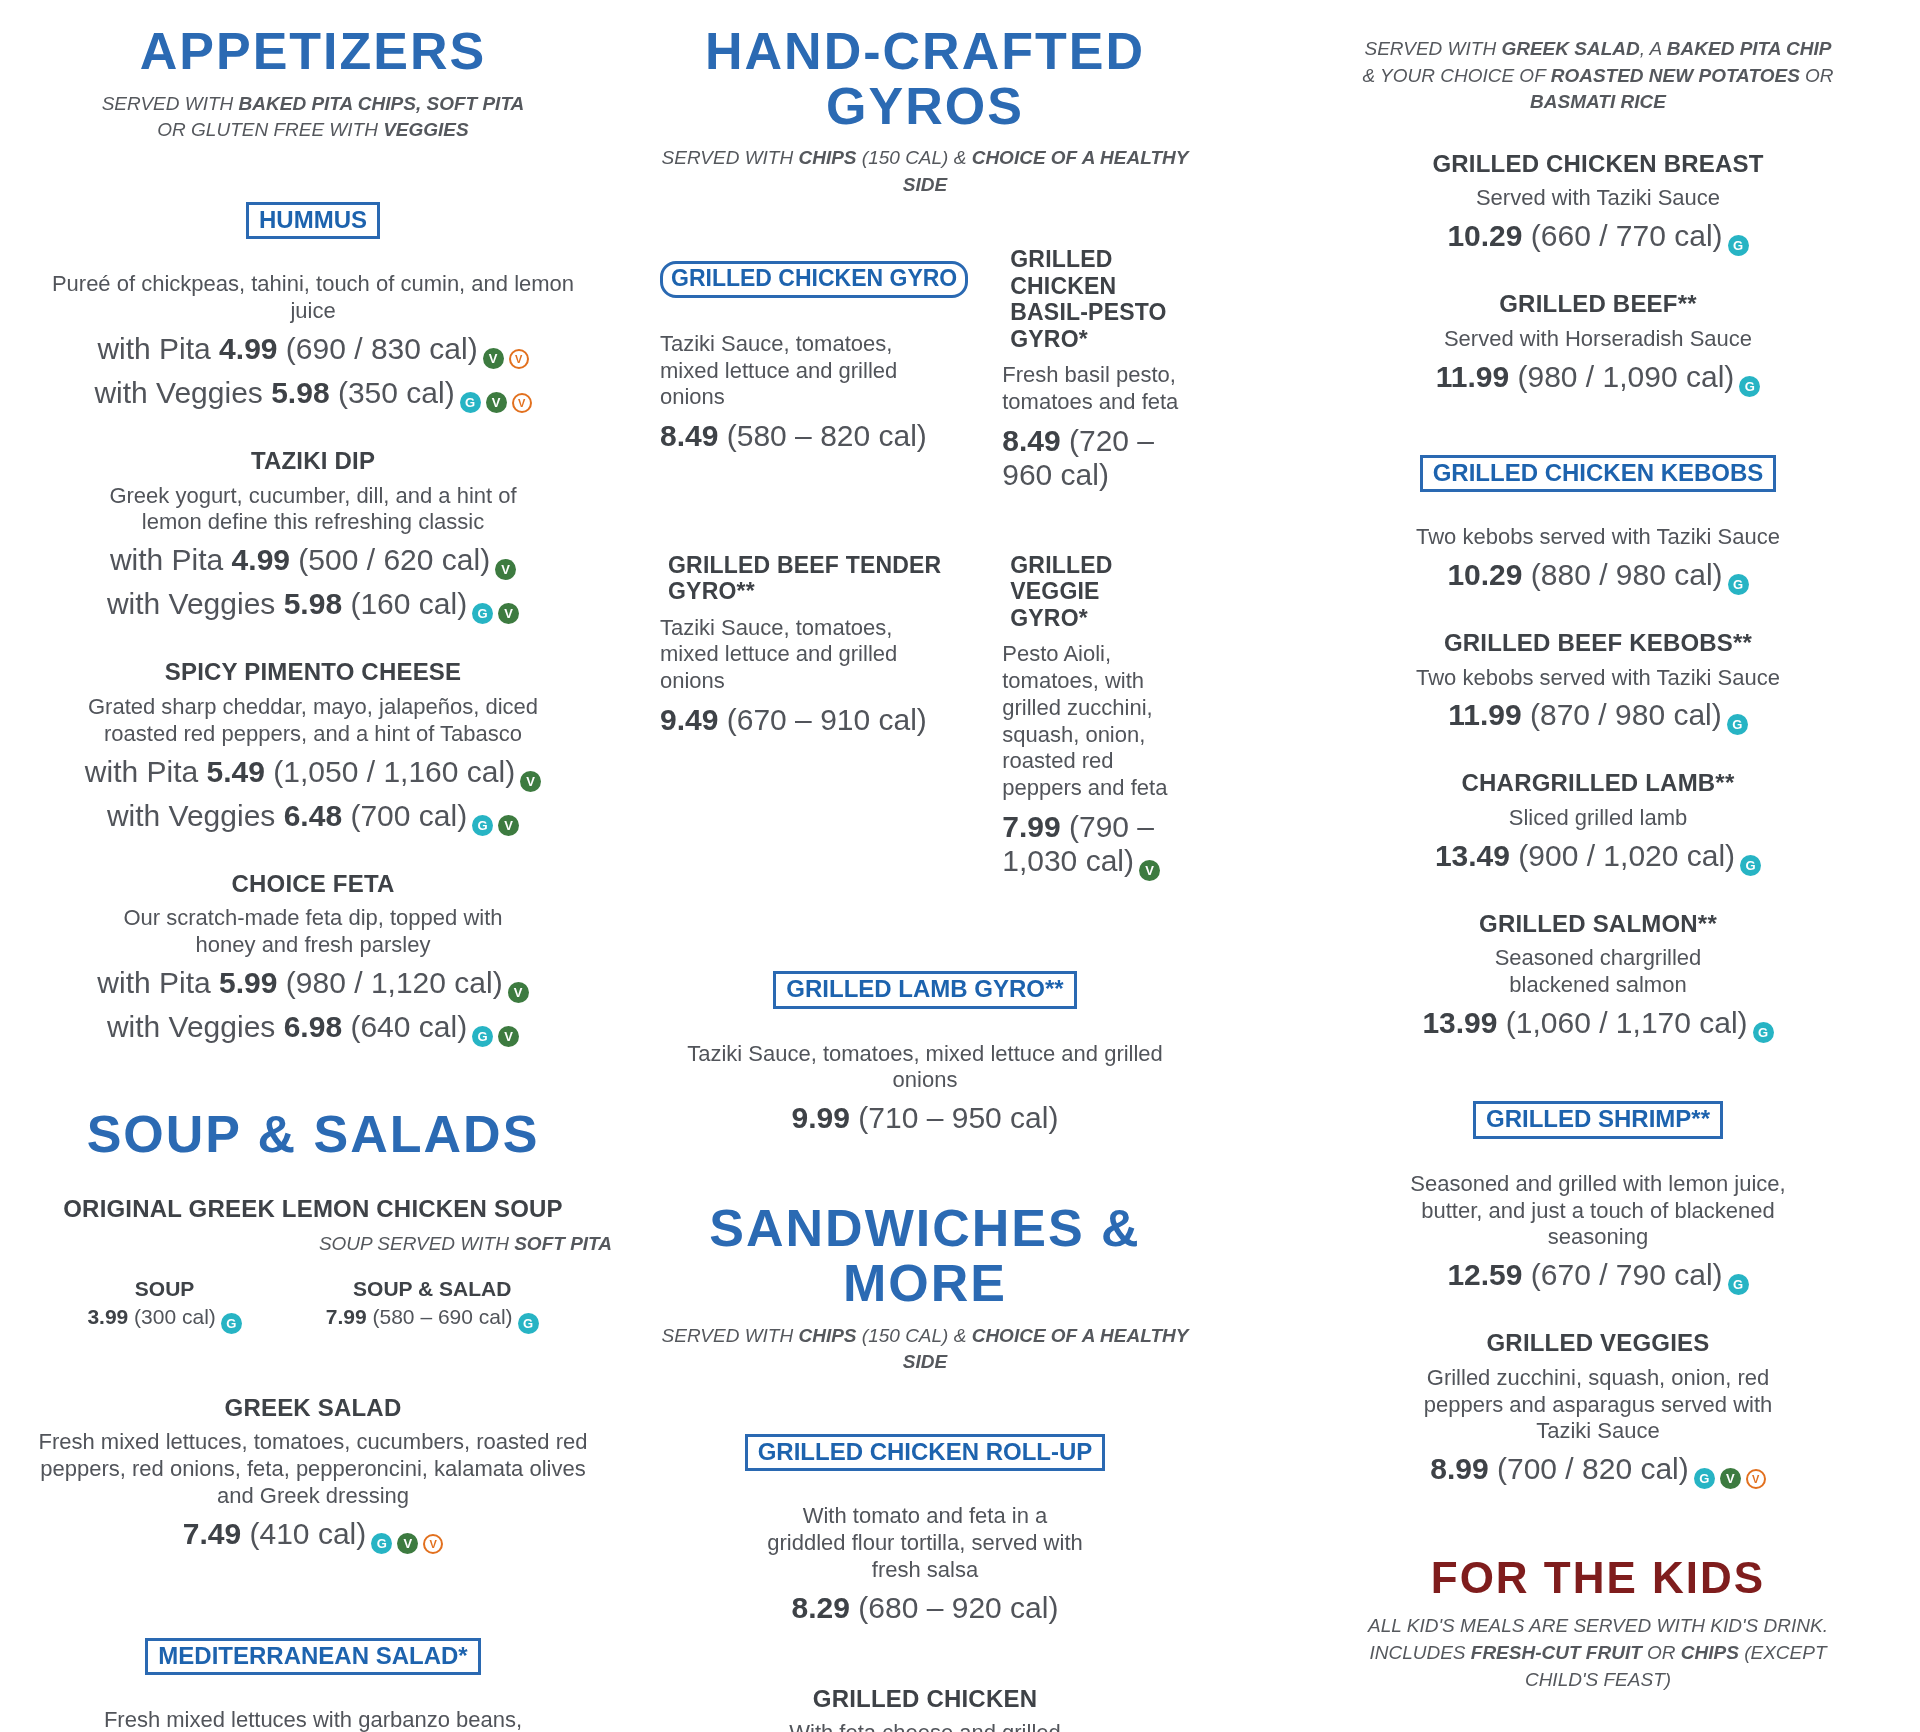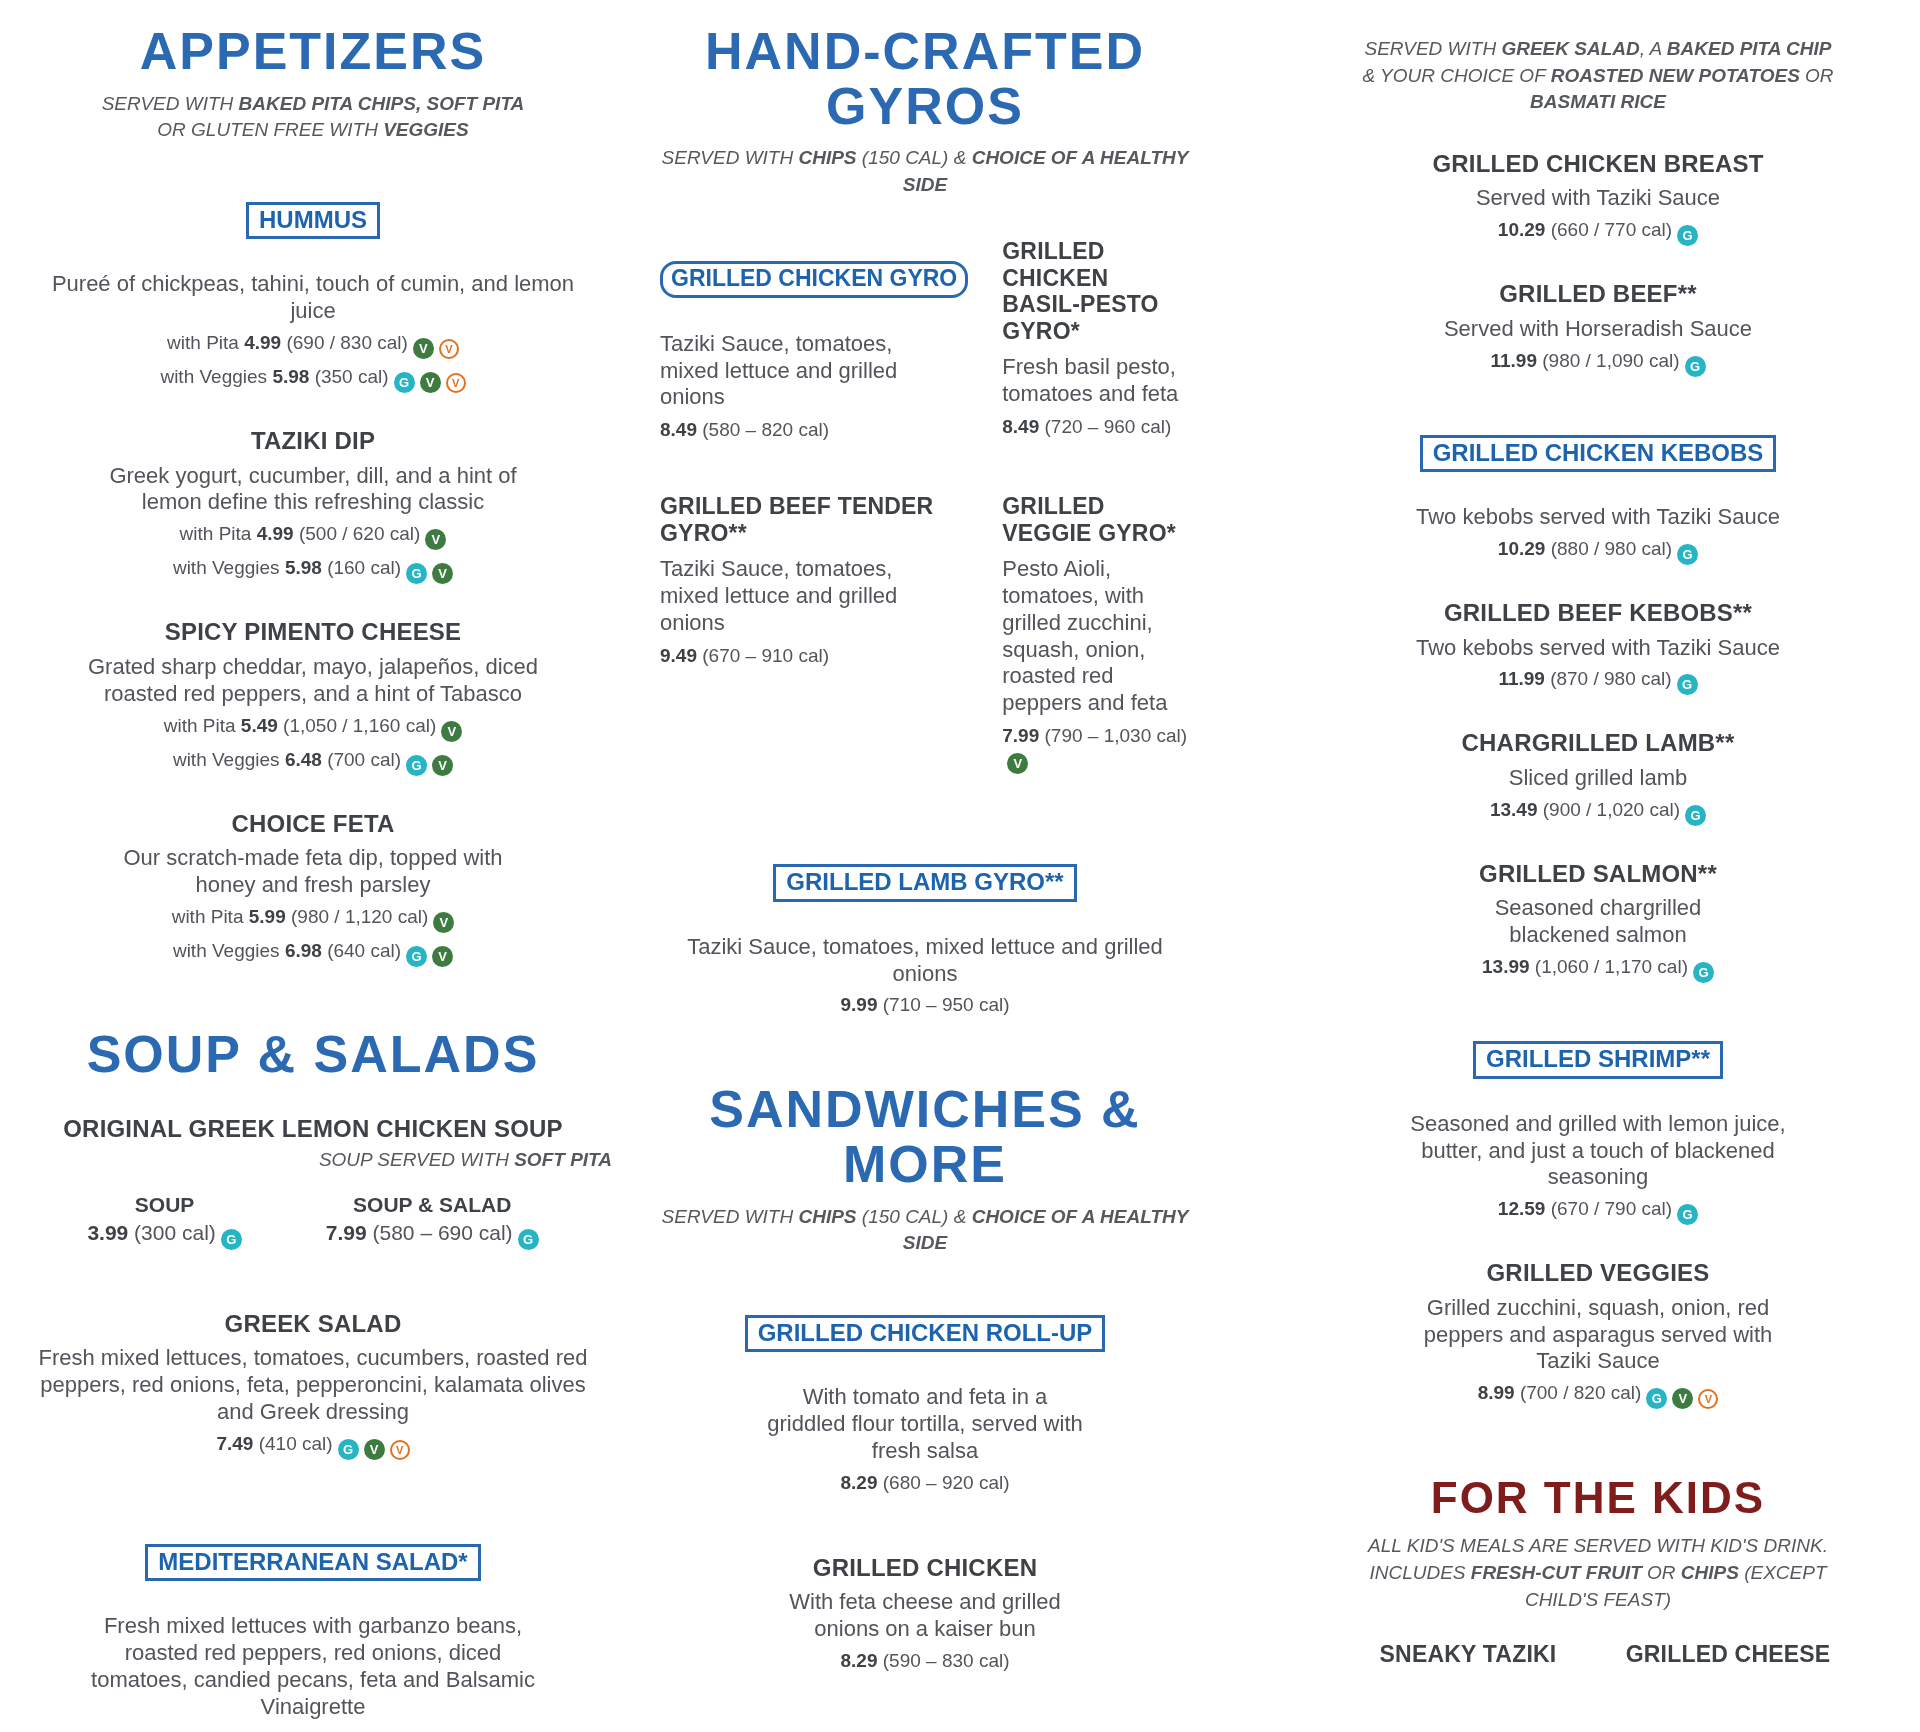--- a/index.html
+++ b/index.html
@@ -7,24 +7,24 @@
   .page{display:flex;width:1920px;height:1732px;}
   .col{box-sizing:border-box;text-align:center;}
   .col-left{width:612px;padding:24px 0 0 14px;}
   .col-mid{width:530px;margin-left:48px;padding-top:24px;}
   .col-right{width:500px;margin-left:158px;padding-top:24px;}
   .t1{font-size:52px;line-height:1.05;color:#2b6ab3;letter-spacing:2px;margin:0;font-weight:bold;}
   .t2{font-size:44px;line-height:1.05;color:#7f1d1d;letter-spacing:2px;margin:0;font-weight:bold;}
   .sub{font-style:italic;font-size:19px;color:#55585d;line-height:1.4;margin:12px auto 0;}
   .sub b{font-weight:bold;}
   .item{margin-top:34px;}
-  .iname{font-size:24px;font-weight:bold;color:#3e4247;margin:0;letter-spacing:.2px;line-height:1.15;}
+  .iname{font-size:24px;font-weight:bold;color:#3e4247;margin:8px;letter-spacing:.2px;line-height:1.15;}
   .boxed{display:inline-block;border:3px solid #2a69b2;color:#1d63ae;padding:1px 10px 3px;font-size:24px;font-weight:bold;line-height:1.15;}
   .desc{font-size:22px;color:#51545a;line-height:1.22;margin:8px auto 0;}
-  .pline{font-size:19px;color:#51545a;margin:7px auto 0;}
+  .pline{font-size:30px;color:#51545a;margin:7px auto 0;}
   .pline .b,.b{font-weight:bold;color:#3e4247;}
   .ic{display:inline-block;width:21px;height:21px;border-radius:50%;text-align:center;font-size:13px;font-weight:bold;line-height:21px;vertical-align:-4px;margin-left:5px;font-style:normal;}
   .ic.g{background:#27b4c4;color:#fff;}
   .ic.g::before{content:"G";}
   .ic.v{background:#3d7b40;color:#fff;}
   .ic.v::before{content:"V";}
   .ic.o{background:#fff;color:#e2701e;border:2.5px solid #e2701e;width:16px;height:16px;line-height:16px;font-size:11px;}
   .ic.o::before{content:"V";}
   .w260{max-width:260px;} .w300{max-width:300px;} .w320{max-width:320px;}
   .w400{max-width:400px;} .w420{max-width:420px;} .w440{max-width:440px;}

